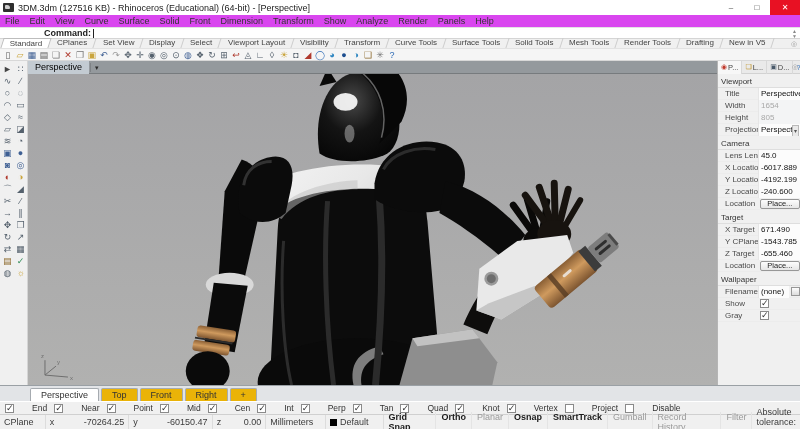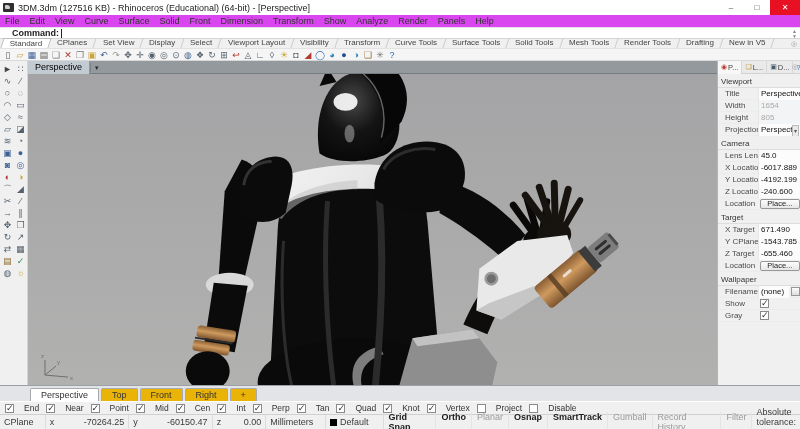--- a/index.html
+++ b/index.html
@@ -14,21 +14,21 @@
   .title-text { flex:1; white-space:nowrap; overflow:hidden; }
   .win-btn { width:26px; height:15px; display:flex; align-items:center; justify-content:center; font-size:8px; color:#444; }
   .win-btn.close { width:30px; background:#e81123; color:#fff; }
 
   
   .menubar { height:12px; background:#d946ef; display:flex; align-items:center; font-size:9px; color:#333; flex:0 0 auto; }
   .menu-item { padding:0 5px; height:12px; line-height:12px; }
 
   
   .commandbar { height:12px; background:#ffffff; border-top:1px solid #e3e3e3; border-bottom:1px solid #d5d5d5; display:flex; align-items:center; font-size:9px; flex:0 0 auto; position:relative; }
-  .cmd-label { font-weight:bold; color:#222; padding-left:12px; }
+  .cmd-label { font-weight:bold; color:#222; padding-left:12px;margin-left:32px; }
   .caret { width:1px; height:9px; background:#222; margin-left:2px; }
   .cmd-spinner { position:absolute; right:3px; top:0; height:12px; display:flex; flex-direction:column; justify-content:center; font-size:5px; color:#888; line-height:5px; }
 
   
   .tabrow { height:10px; background:#f0f0f0; display:flex; align-items:flex-end; font-size:8px; color:#444; flex:0 0 auto; padding-left:2px; position:relative; border-bottom:1px solid #e2e2e2; }
   .ttab { padding:0 7px; height:10px; line-height:10px; border-right:1px solid #cdcdcd; transform:skewX(-18deg); }
   .ttab > span { display:inline-block; transform:skewX(18deg); }
   .ttab.active { background:#ffffff; border:1px solid #bdbdbd; border-bottom:none; }
   .tabrow-gear { position:absolute; right:3px; top:1px; font-size:7px; color:#9a9a9a; }
 
@@ -66,21 +66,21 @@
   .wcb { width:9px; height:9px; border:1px solid #8a8a8a; background:#fff; position:relative; margin-left:2px; }
   .wcb.checked::after { content:"✓"; position:absolute; top:-2px; left:0px; font-size:9px; color:#333; }
 
   
   .vptabs { height:16px; background:#e2e4e7; border-top:1px solid #9aa0a5; display:flex; align-items:flex-end; padding-left:30px; gap:2px; flex:0 0 auto; font-size:9px; }
   .vptab { height:13px; line-height:12px; padding:0 10px; background:#eab308; border:1px solid #a6abb0; border-bottom:none; border-radius:2px 2px 0 0; color:#333; }
   .vptab.active { background:#ffffff; }
 
   
   .osnaprow { height:13px; background:#f0f0f0; border-top:1px solid #ffffff; display:flex; align-items:center; gap:7px; padding-left:5px; font-size:8.5px; color:#333; flex:0 0 auto; }
-  .osnap-item { display:flex; align-items:center; gap:10px; }
+  .osnap-item { display:flex; align-items:center; gap:18px; }
   .cb { width:9px; height:9px; border:1px solid #8a8a8a; background:#fff; position:relative; flex:0 0 auto; }
   .cb.checked::after { content:"✓"; position:absolute; top:-2px; left:0px; font-size:9px; color:#333; }
 
   
   .statusbar { height:15px; background:#f0f0f0; border-top:1px solid #d0d0d0; display:flex; align-items:center; font-size:9px; color:#3a3a3a; flex:0 0 auto; }
   .s-cell { height:15px; line-height:15px; padding:0 4px; border-right:1px solid #dcdcdc; white-space:nowrap; overflow:hidden; }
   .s-cplane { width:46px; }
   .s-coord { width:84px; display:flex; justify-content:space-between; }
   .s-coordz { width:54px; }
   .s-units { width:60px; }

